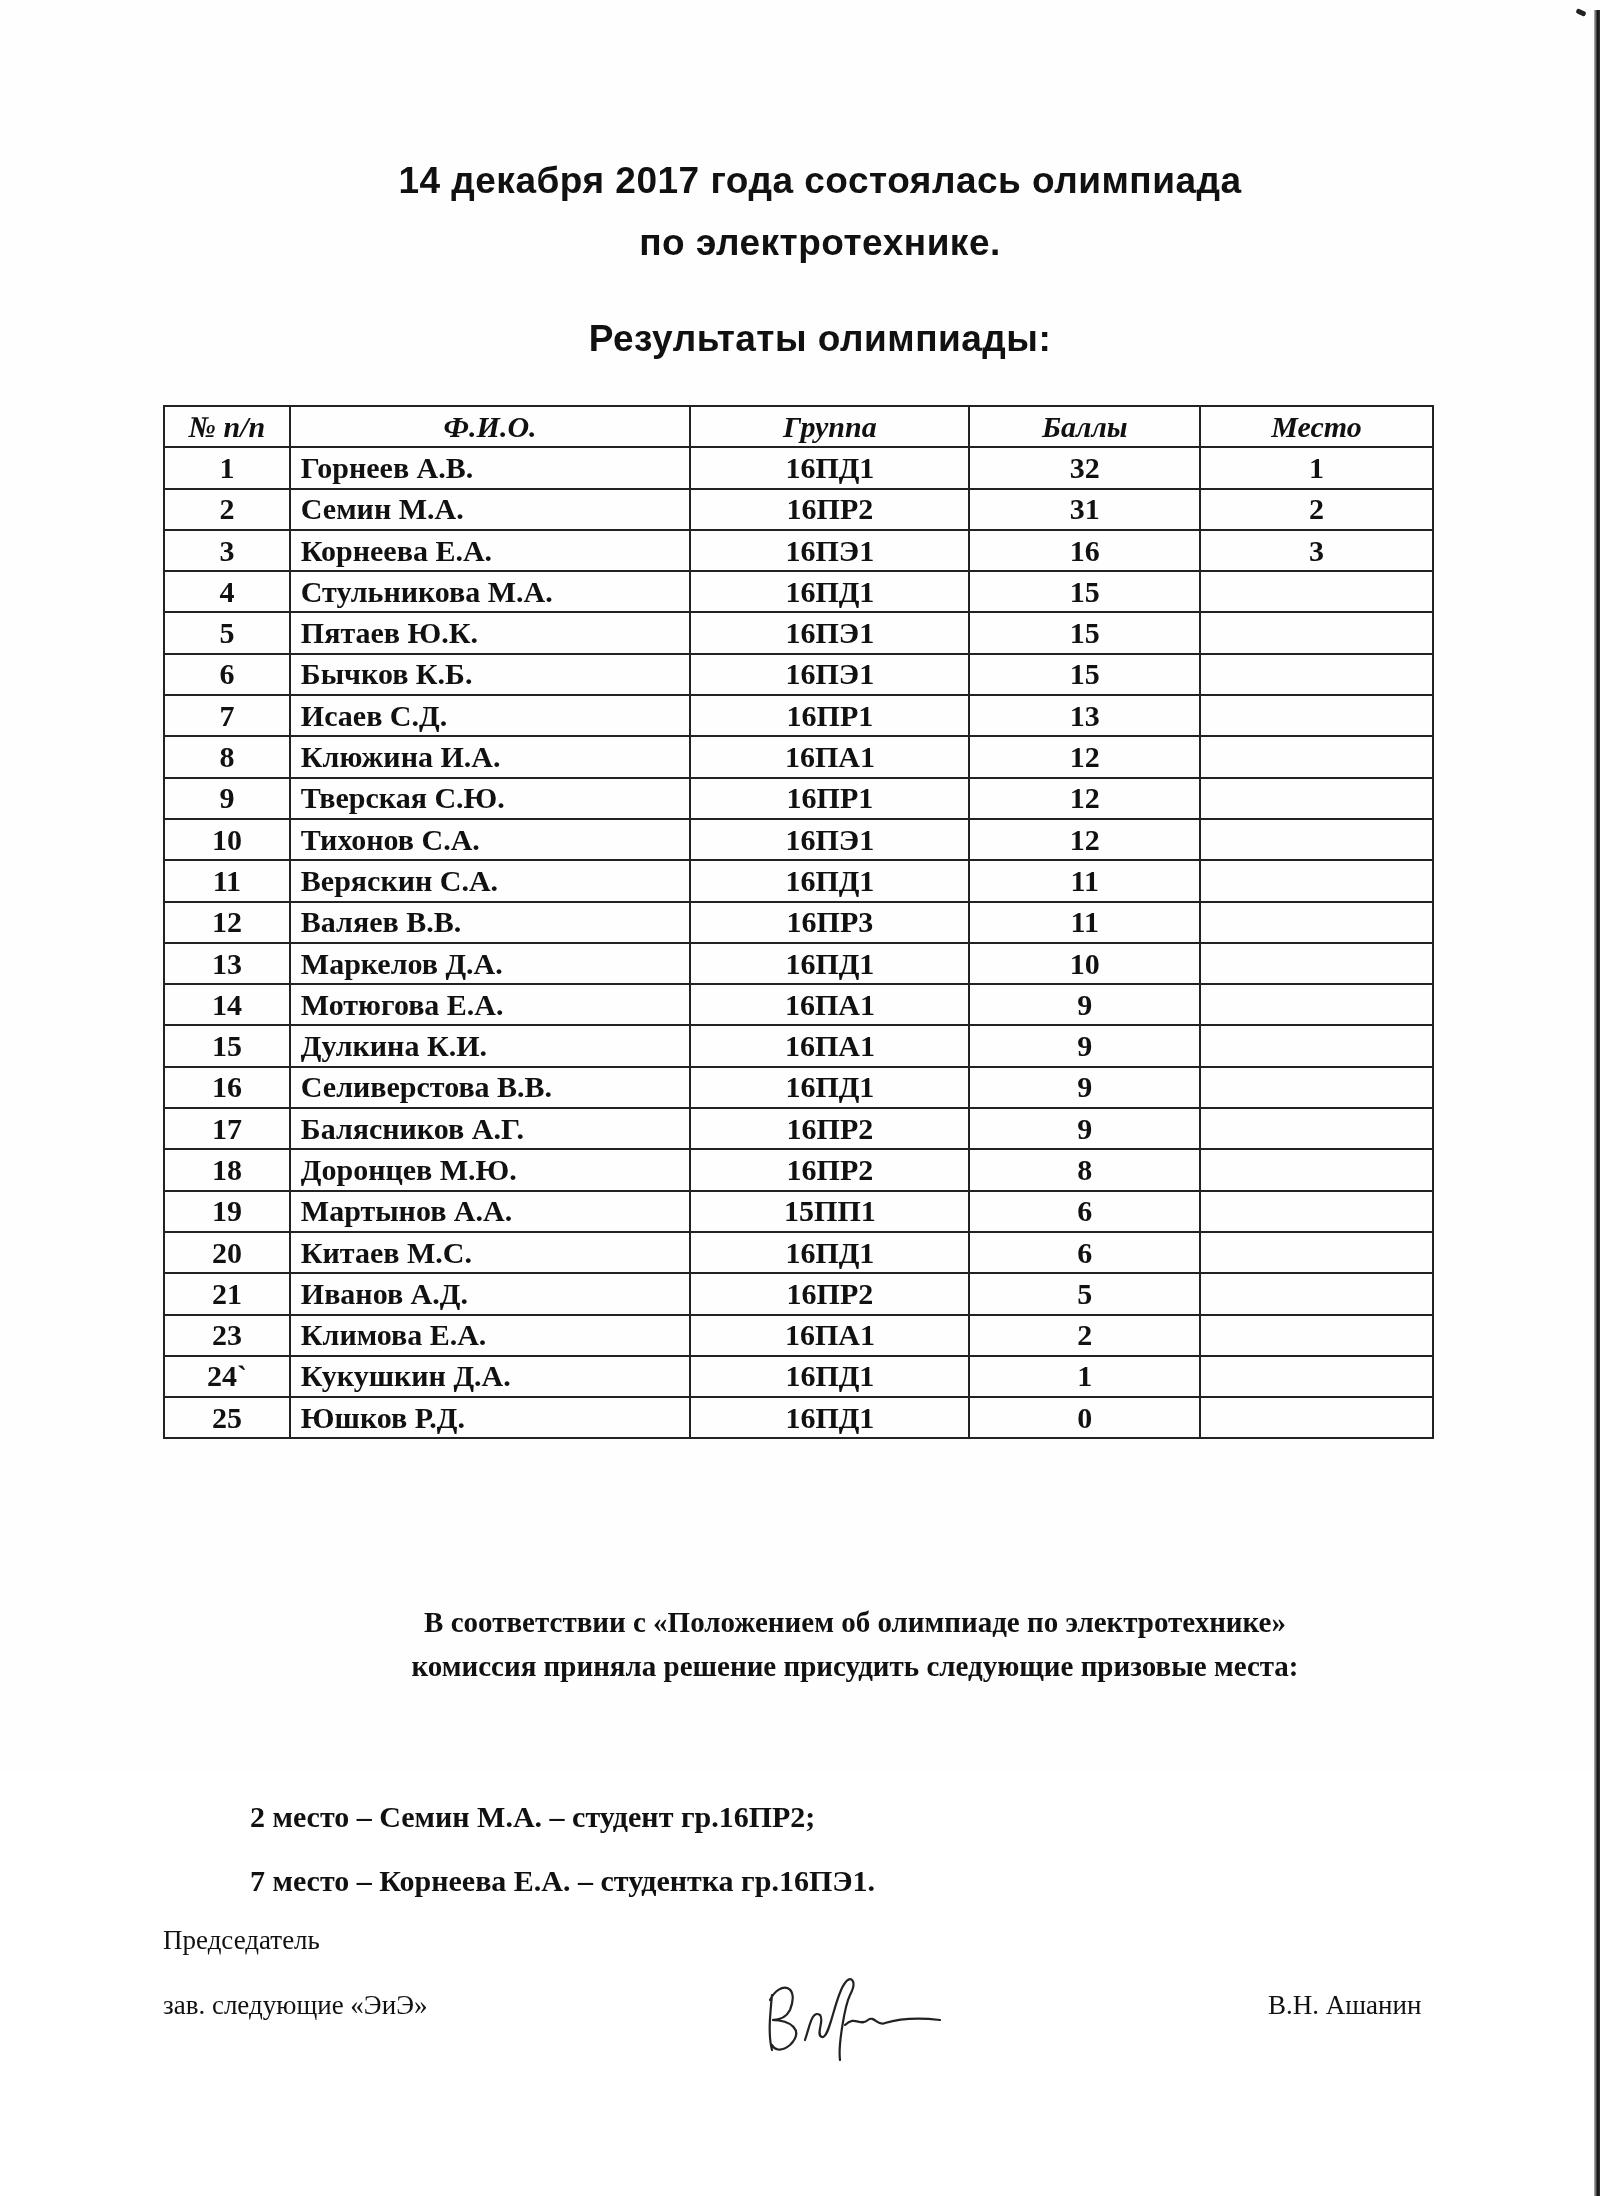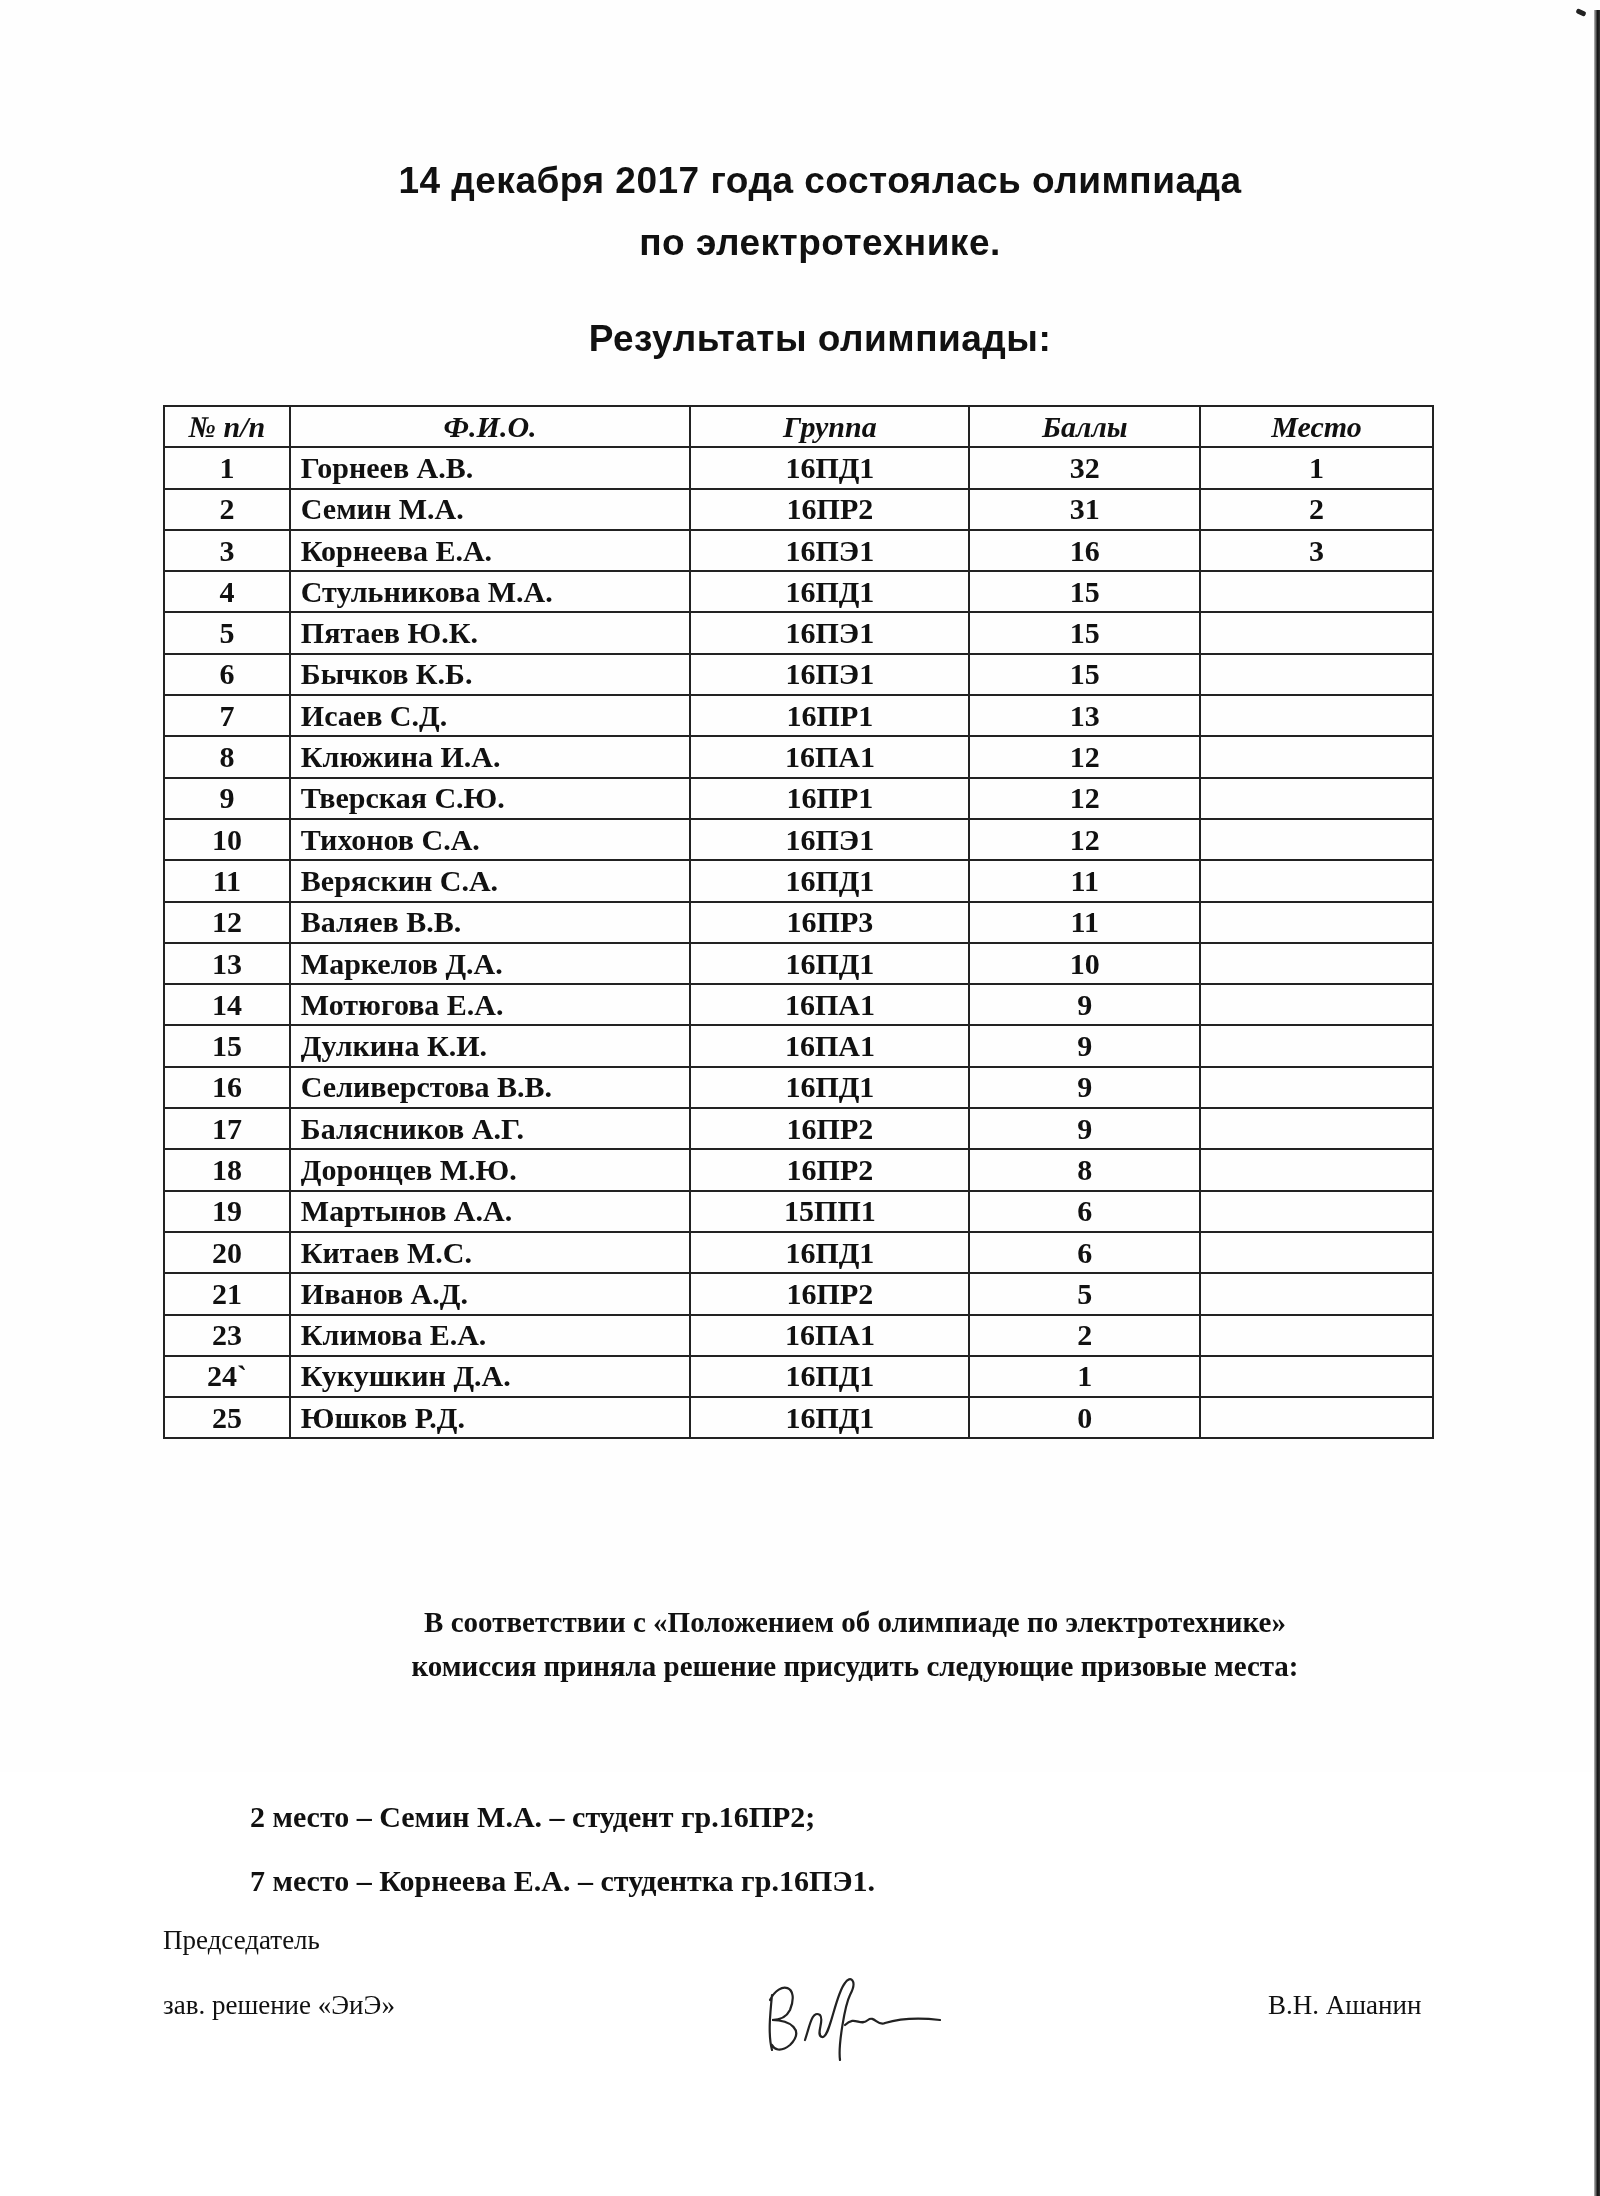--- a/index.html
+++ b/index.html
@@ -231,21 +231,21 @@
       </tbody>
   </table>
 
   <div class="para p1">В соответствии с «Положением об олимпиаде по электротехнике»</div>
   <div class="para p2">комиссия приняла решение присудить следующие призовые места:</div>
 
   <div class="award a2">2 место – Семин М.А. – студент гр.16ПР2;</div>
   <div class="award a3">7 место – Корнеева Е.А. –  студентка гр.16ПЭ1.</div>
 
   <div class="sig chair">Председатель</div>
-  <div class="sig dept">зав. решение «ЭиЭ»</div>
+  <div class="sig dept">зав. следующие «ЭиЭ»</div>
   <div class="sig name">В.Н. Ашанин</div>
 
   <svg class="signature" viewBox="0 0 200 100">
     <path d="M22 30 C20 50, 18 70, 22 85 M20 35 C30 15, 50 20, 40 45 C35 55, 25 55, 22 55 C40 55, 55 65, 40 80 C30 88, 24 84, 22 80" fill="none" stroke="#222" stroke-width="2.2" stroke-linecap="round"></path>
     <path d="M55 75 C60 60, 62 45, 70 50 C75 55, 65 70, 72 72 C80 74, 85 30, 95 18 C100 10, 108 15, 100 30 C95 40, 88 80, 90 95" fill="none" stroke="#222" stroke-width="2.2" stroke-linecap="round"></path>
     <path d="M95 60 C105 50, 110 62, 118 55 C124 50, 128 62, 135 58 C145 55, 165 52, 190 55" fill="none" stroke="#222" stroke-width="2.2" stroke-linecap="round"></path>
   </svg>
 </div>
 
 </body></html>

